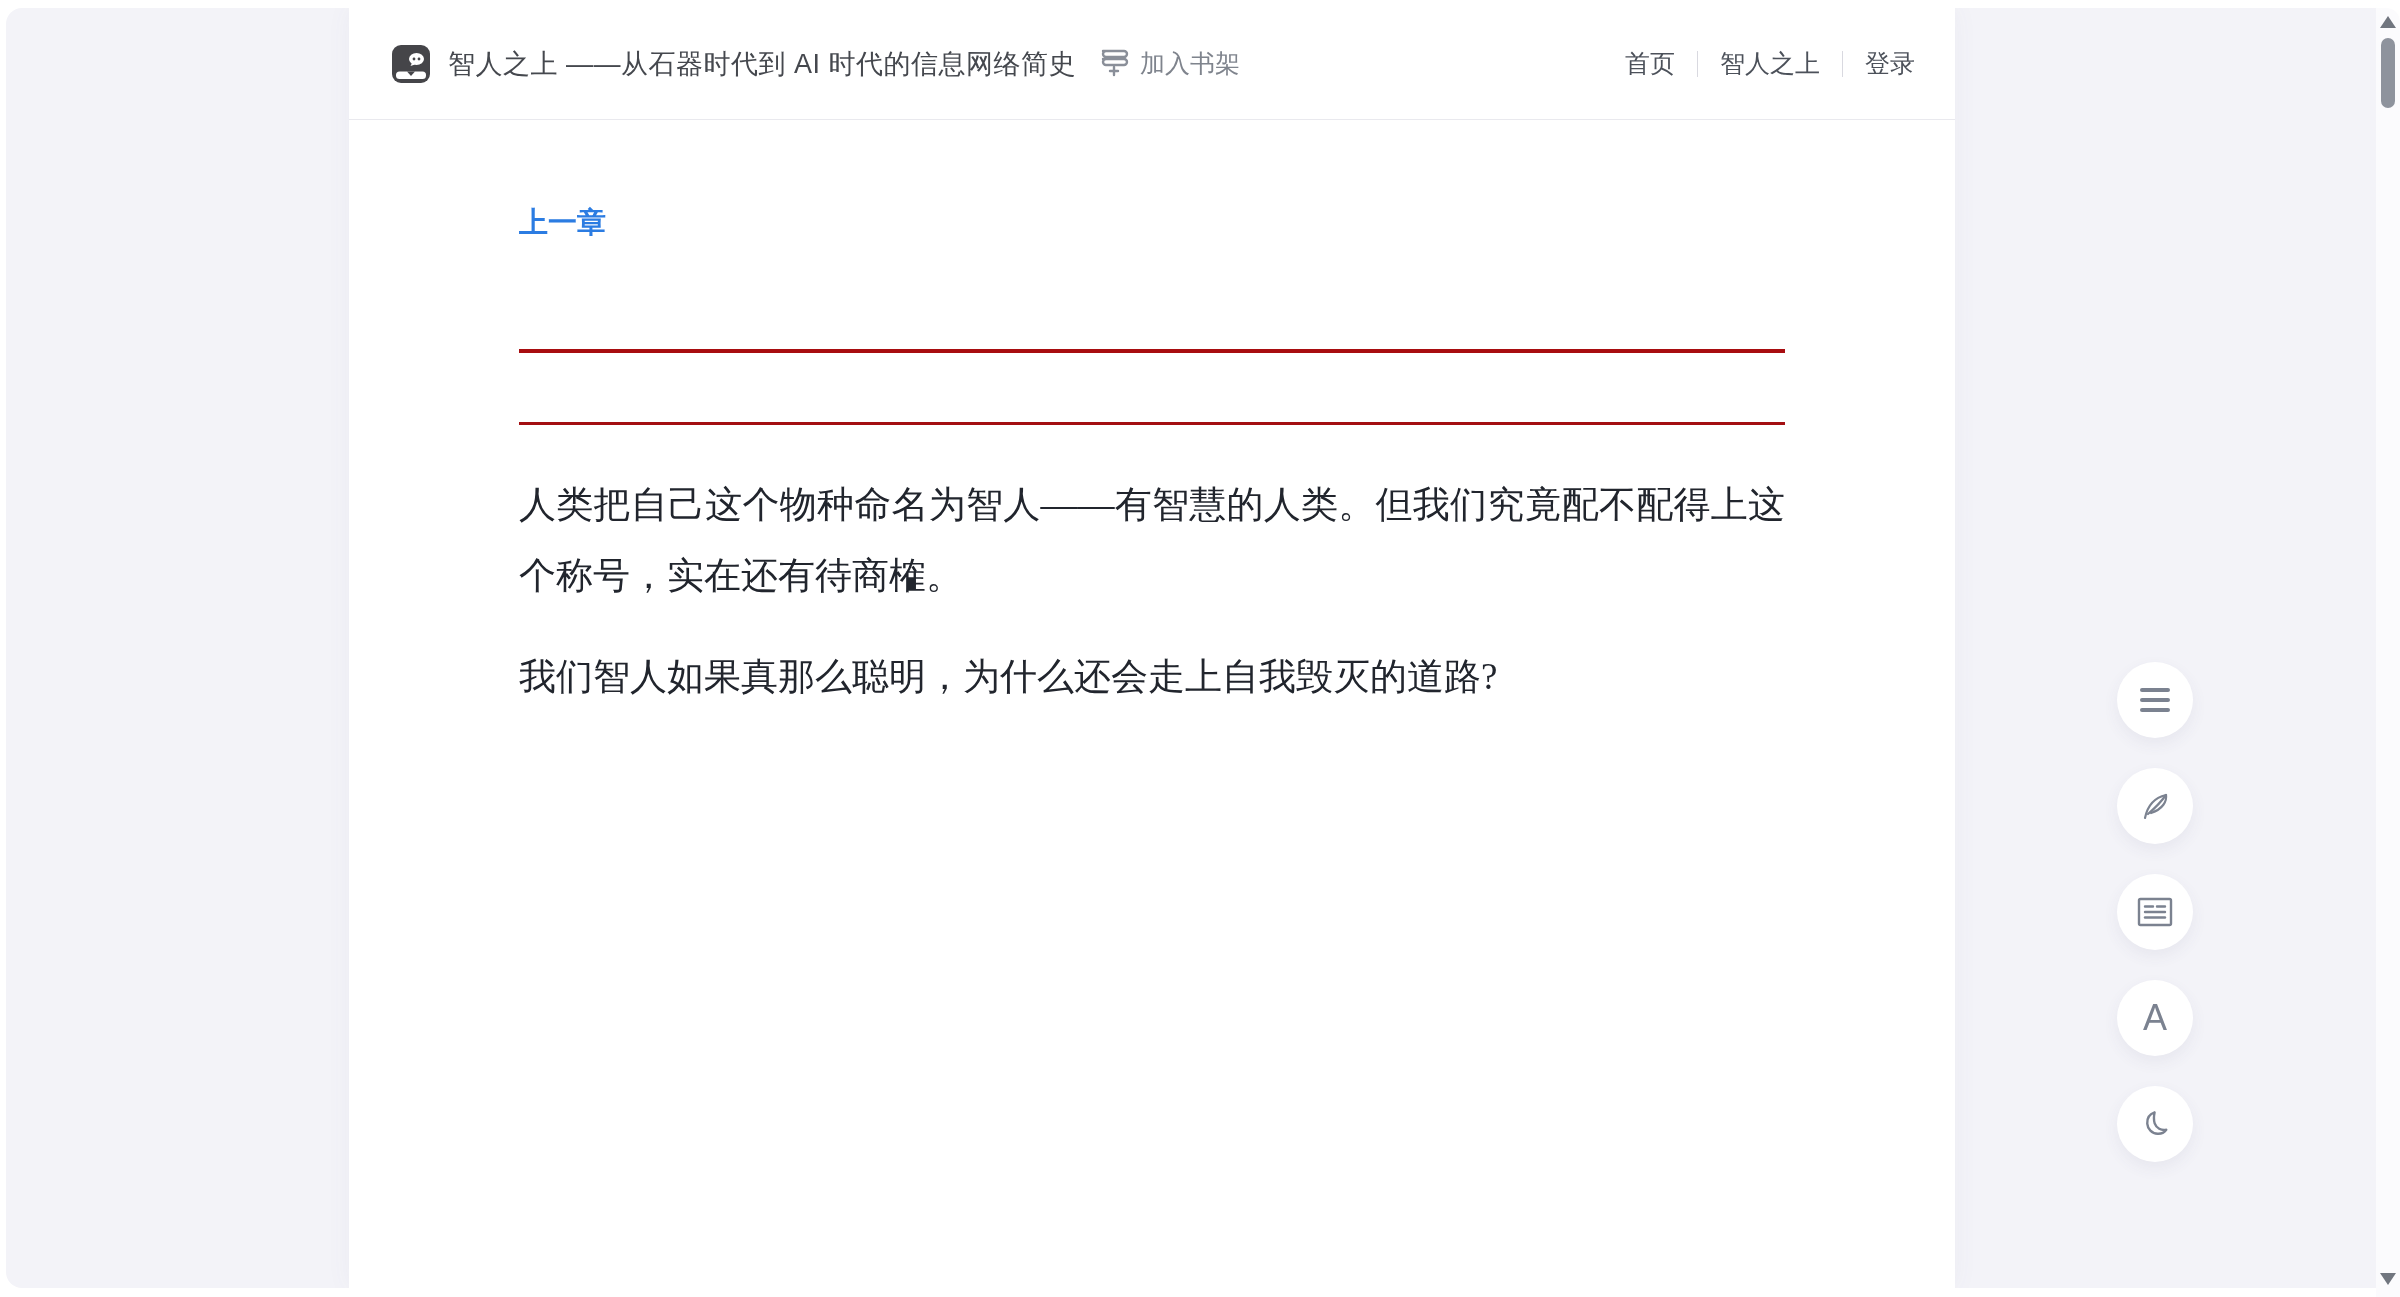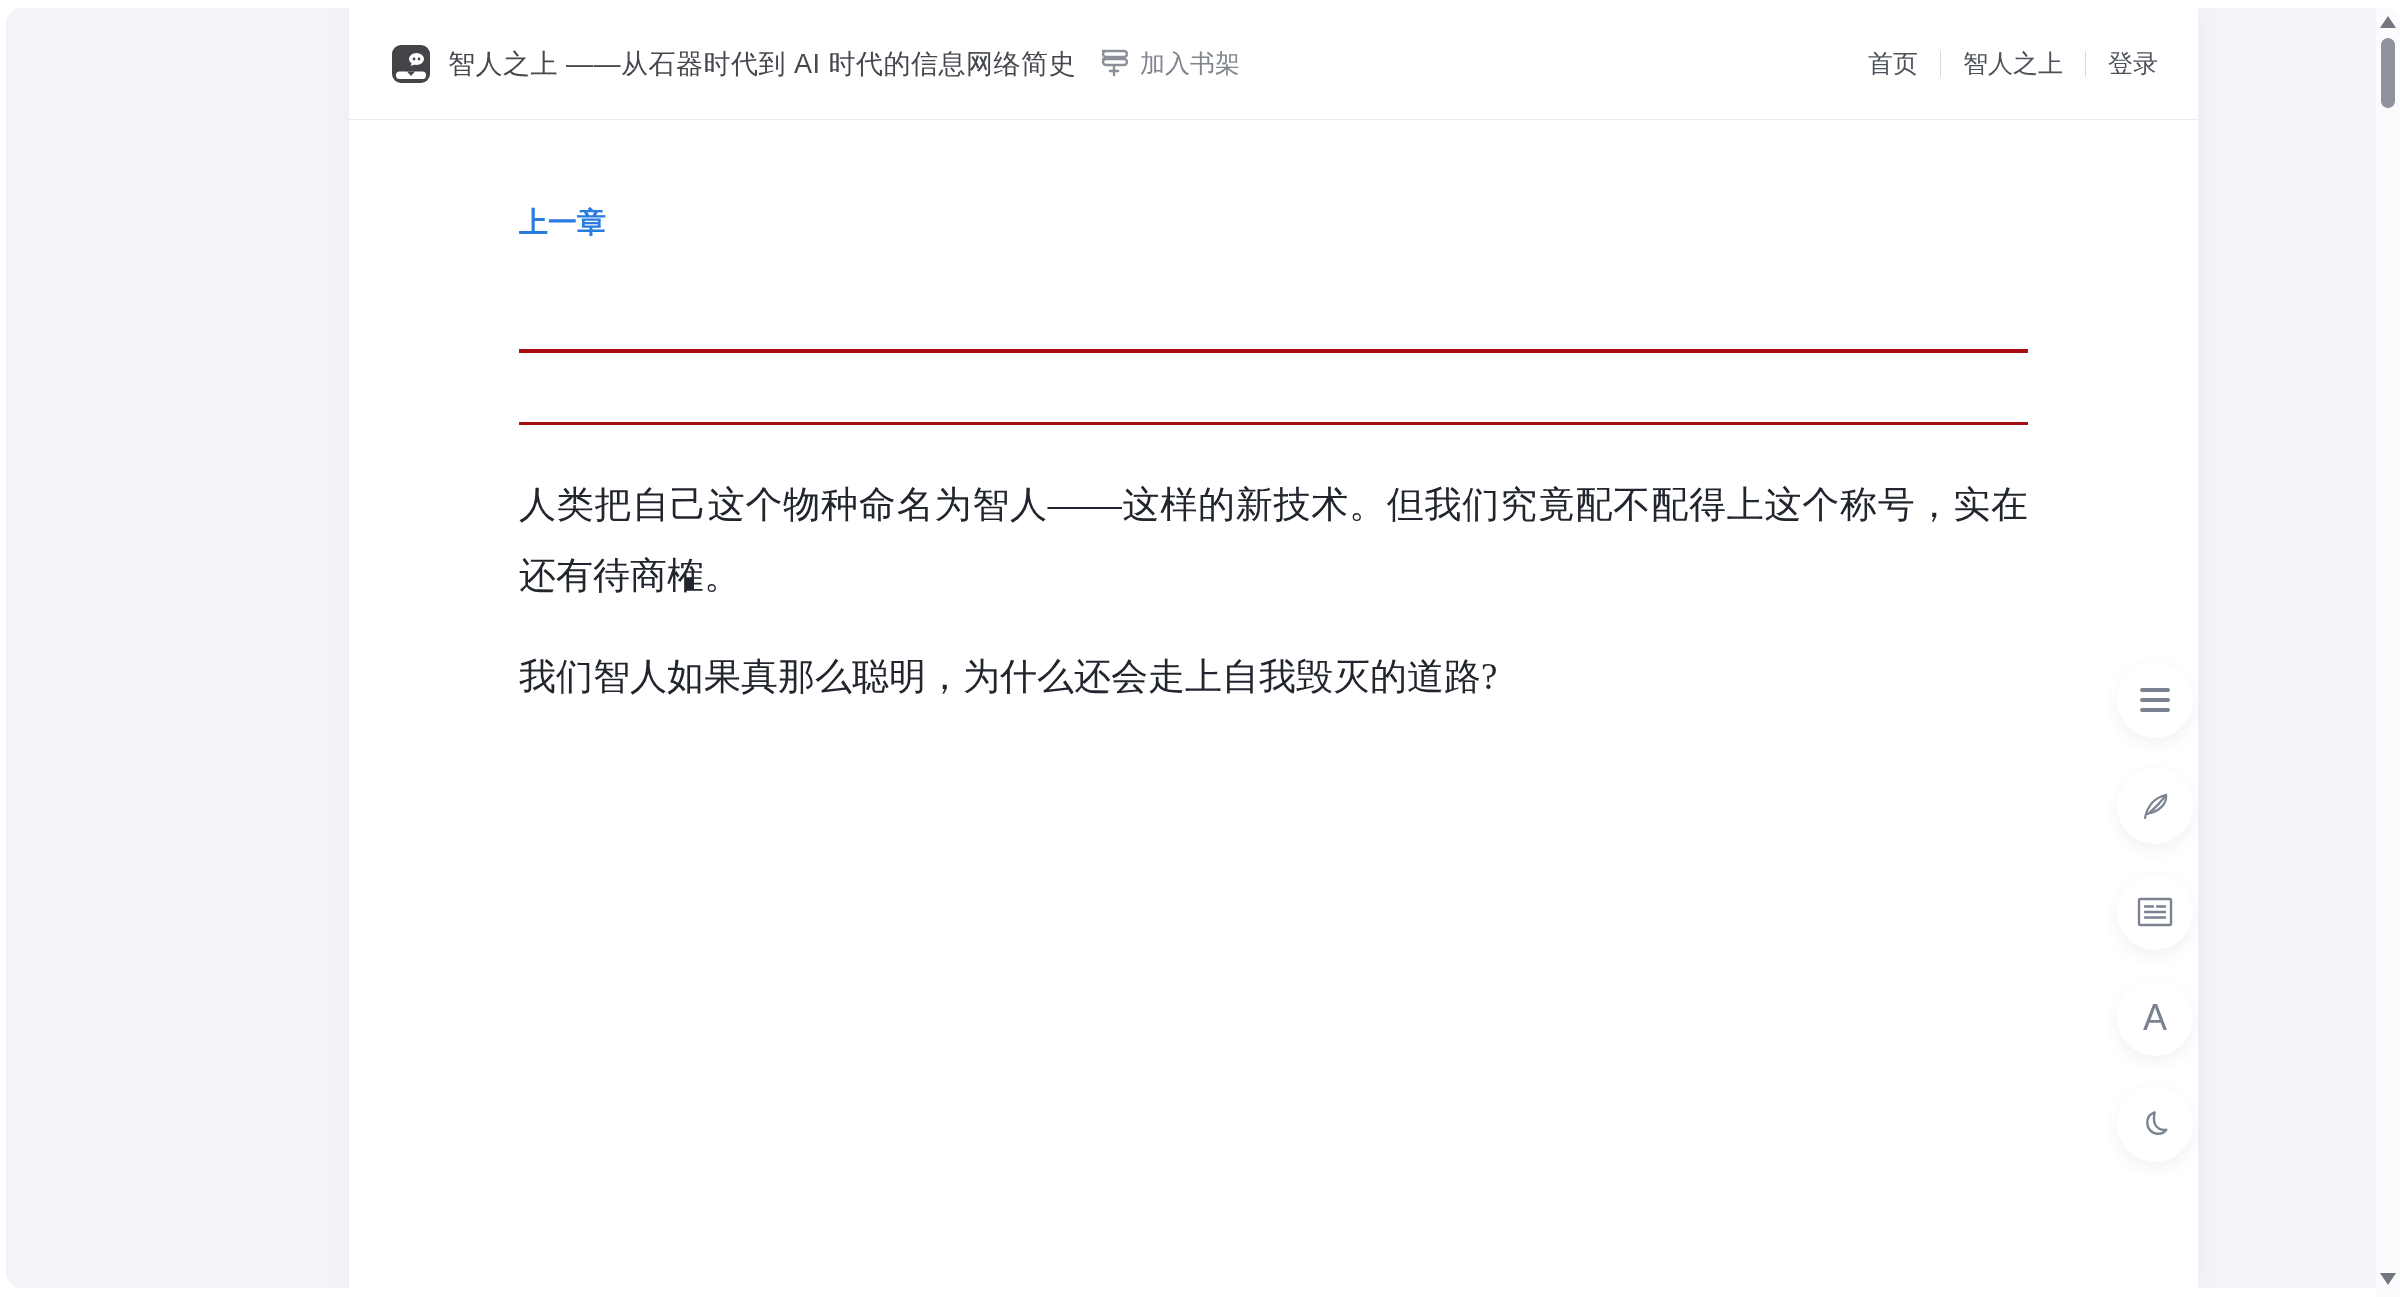--- a/index.html
+++ b/index.html
@@ -4,21 +4,21 @@
 <style>
   * { margin:0; padding:0; box-sizing:border-box; }
   html,body { width:2400px; height:1297px; overflow:hidden; background:#ffffff;
               font-family:"Liberation Sans", sans-serif; }
 
   
   .app { position:absolute; left:6px; right:6px; top:8px; bottom:9px;
          background:#f3f3f8; border-radius:16px; overflow:hidden; }
 
   
-  .sheet { position:absolute; left:343px; top:0; width:1849px; height:100%;
+  .sheet { position:absolute; left:343px; top:0; width:1606px; height:100%;
            background:#ffffff; box-shadow:0 0 24px rgba(90,90,130,0.05); }
 
   
   .hdr { height:112px; display:flex; align-items:center;
          padding:0 40px 0 43px; border-bottom:1px solid #e9e9ee; background:#fff; }
   .logo { width:38px; height:38px; flex:0 0 38px; cursor:pointer; }
   .book-title { margin-left:18px; font-size:27px; color:#45484e; letter-spacing:0.5px;
                 white-space:nowrap; cursor:pointer; }
   .shelf-btn { margin-left:22px; display:flex; align-items:center; gap:10px;
                cursor:pointer; white-space:nowrap; }
@@ -103,21 +103,21 @@
         <a>智人之上</a>
         <span class="sep"></span>
         <a>登录</a>
       </div>
     </div>
 
     <div class="article">
       <a class="prev">上一章</a>
       <div class="rule1"></div>
       <div class="rule2"></div>
-      <p class="first">人类把自己这个物种命名为智人——这样的新技术。但我们究竟配不配得上这个称号，实在还有待商榷。</p>
+      <p class="first">人类把自己这个物种命名为智人——有智慧的人类。但我们究竟配不配得上这个称号，实在还有待商榷。</p>
       <p>我们智人如果真那么聪明，为什么还会走上自我毁灭的道路?</p>
     </div>
 
   </div>
 
   <div class="fabs">
 
     <div class="fab">
       <span class="bars">
           <i></i>

